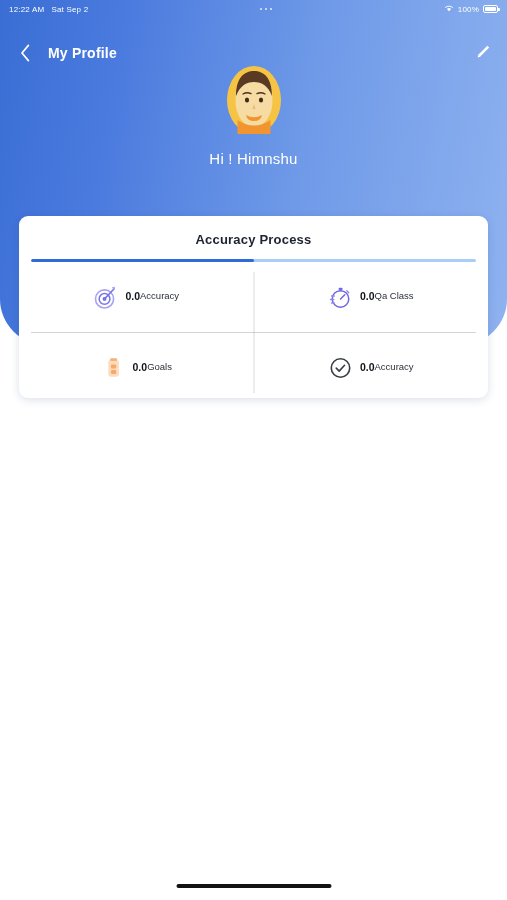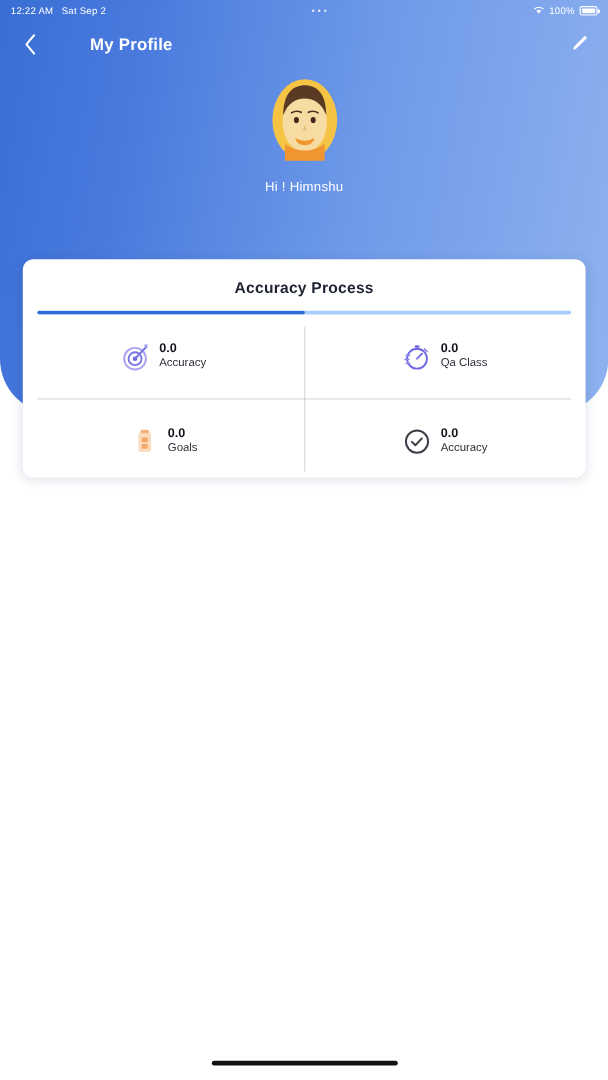--- a/index.html
+++ b/index.html
@@ -43,38 +43,38 @@
     position:relative; display:flex; align-items:center; padding:1px;
   }
   .batt::after {
     content:""; position:absolute; right:-3px; top:2.2px;
     width:1.6px; height:3.2px; background:#fff; border-radius:0 1px 1px 0;
   }
   .batt i { display:block; width:100%; height:100%; background:#fff; border-radius:1px; }
 
   
   .nav-bar {
-    position:absolute; top:20px; left:0; width:507px; height:33px;
-    display:flex; align-items:center; padding:0 12px; z-index:6;gap:27px;
+    position:absolute; top:36px; left:0; width:507px; height:33px;
+    display:flex; align-items:center; padding:0 12px; z-index:6;
   }
   .nav-back { width:26px; height:26px; display:flex; align-items:center; justify-content:center; cursor:pointer; }
   .nav-title {
     color:#ffffff; font-size:14px; font-weight:600; margin-left:10px; letter-spacing:.2px;
   }
   .nav-spacer { flex:1; }
   .nav-edit { width:26px; height:26px; display:flex; align-items:center; justify-content:center; cursor:pointer; }
 
   
   .profile { position:absolute; top:64px; left:0; width:507px; z-index:5; text-align:center; }
   .avatar-wrap {
     width:60px; height:72px; margin:0 auto;
     position:relative;
   }
   .greeting {
-    margin-top:14px; color:#ffffff; font-size:11px; font-weight:400; letter-spacing:.2px;
+    margin-top:14px; color:#ffffff; font-size:15px; font-weight:400; letter-spacing:.2px;
   }
   .subtitle {
     margin-top:14px; color:#eef3ff; font-size:9px; font-weight:400; letter-spacing:.1px;
   }
 
   
   .card {
     position:absolute; top:216px; left:19px; width:469px; height:182px;
     background:#ffffff; border-radius:9px;
     box-shadow:0 2px 9px rgba(40,60,110,.16);
@@ -95,21 +95,21 @@
 
   .stats-grid { position:relative; margin-top:0; }
   .stats-row { display:flex; height:70px; }
   .row-divide { margin:0 12px; border-top:1px solid #55555540; }
 
   .stat-cell {
     flex:1; display:flex; align-items:center; justify-content:center; gap:7px;
     position:relative;
   }
   .stat-ico { width:25px; height:27px; flex:0 0 auto; display:flex; align-items:center; justify-content:center; }
-  .stat-text { display:flex; flex-direction:column; justify-content:center; }
+  .stat-text { display:flex; flex-direction:row; justify-content:center; }
   .stat-val { font-size:10.5px; font-weight:700; color:#10131a; line-height:1.25; }
   .stat-lbl { font-size:9.5px; font-weight:400; color:#2b3038; line-height:1.3; }
 
   
   .v-divider {
     position:absolute; left:50%; top:10px; bottom:10px; width:1px;
     background:#8a8a8a55; transform:translateX(-.5px);
   }
 
   

